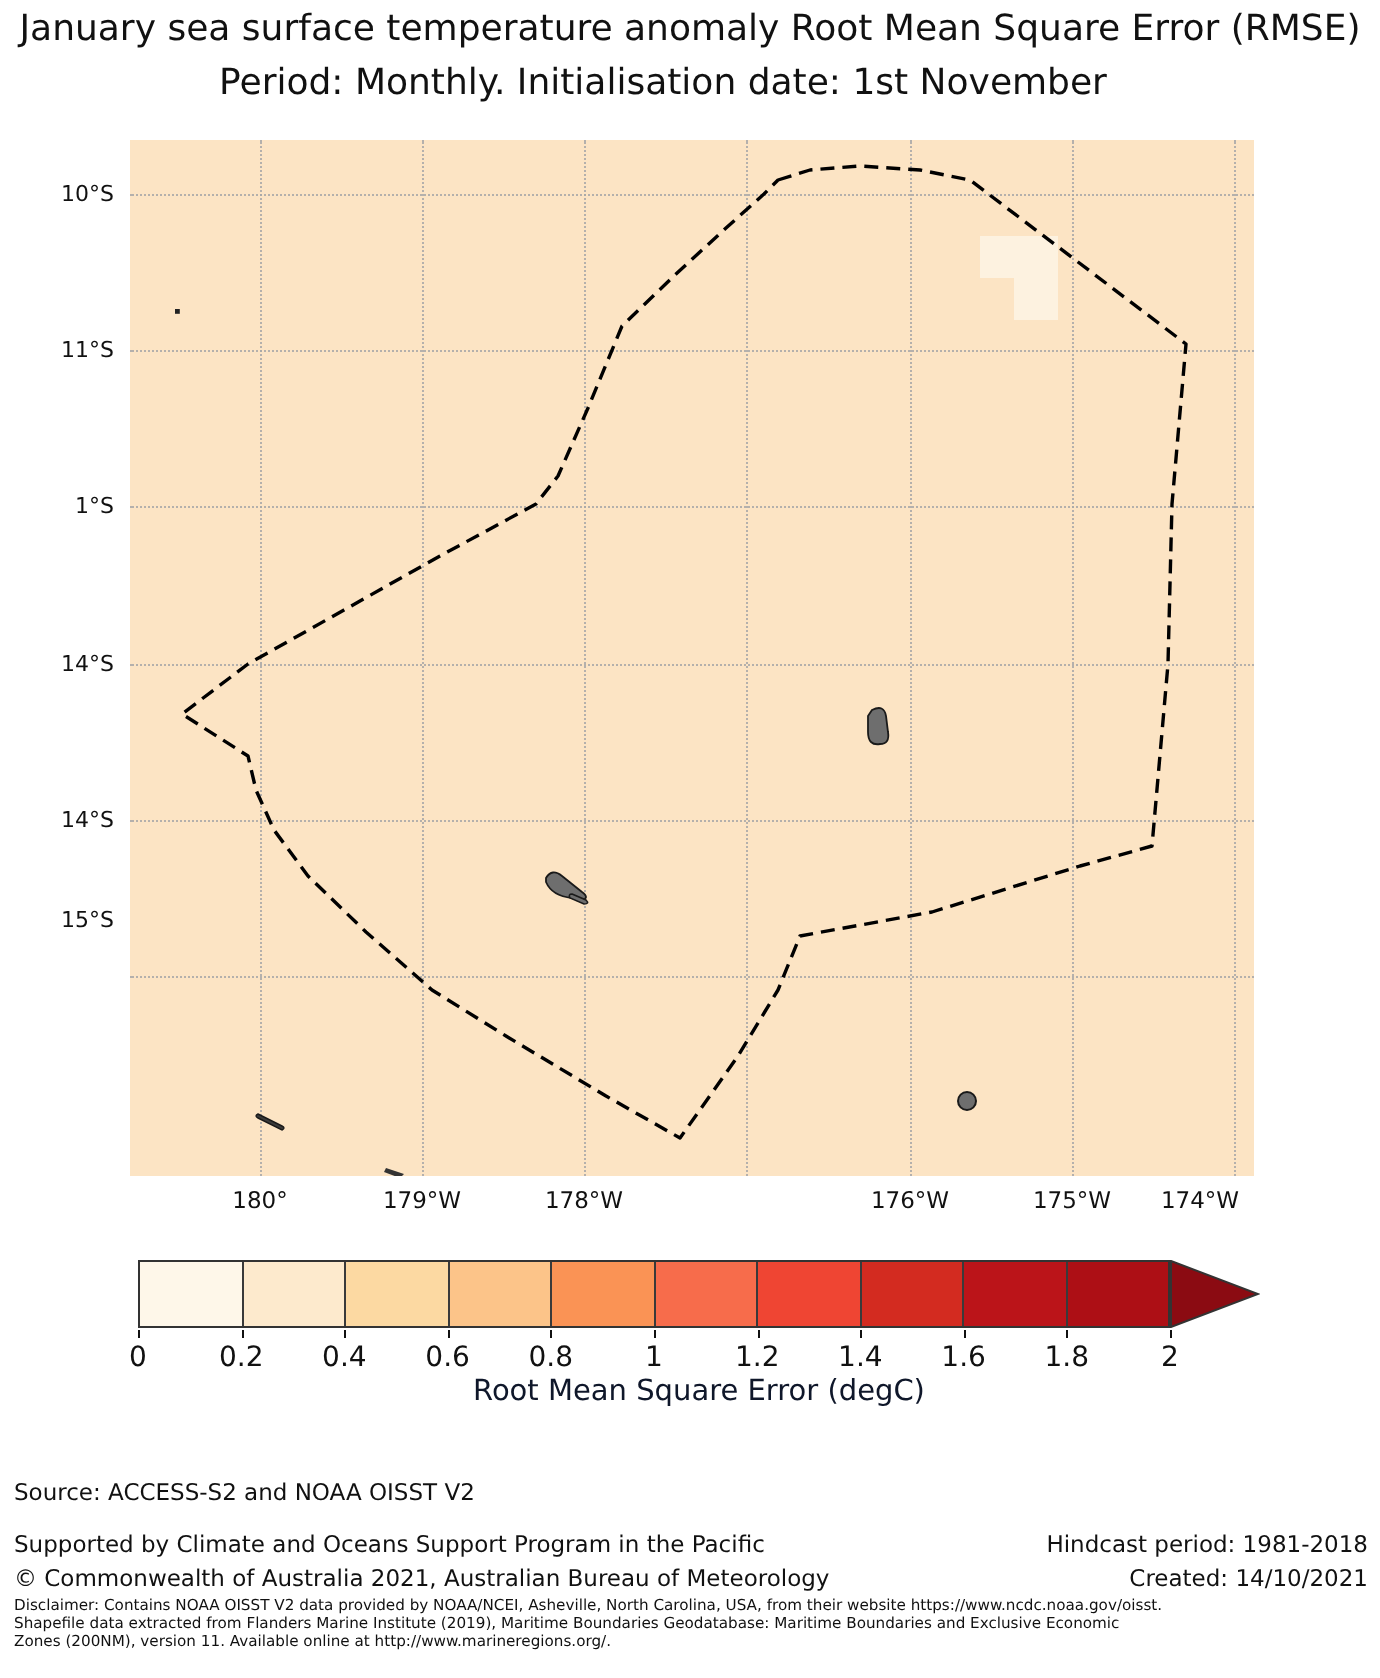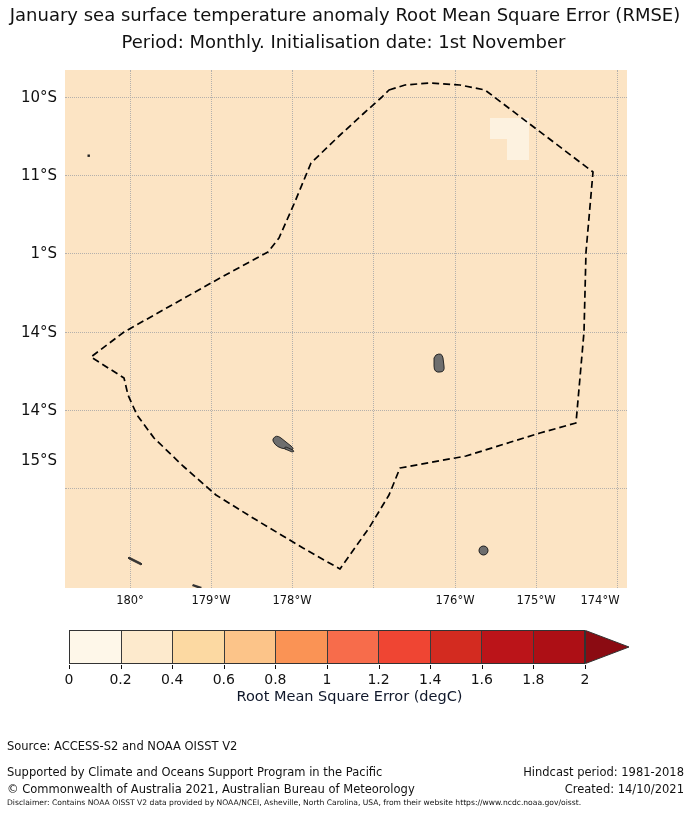--- a/index.html
+++ b/index.html
@@ -6,30 +6,30 @@
   body{
     width:690px;height:839px;position:relative;overflow:hidden;
     background:#ffffff;color:#111;
     font-family:"DejaVu Sans","Liberation Sans",sans-serif;
   }
   .abs{position:absolute;}
   
   .title-clip{left:0;top:4px;width:690px;height:24px;overflow:hidden;white-space:nowrap;}
   .title-inner{position:absolute;left:50%;transform:translateX(-50%);
     font-size:18px;color:#111;white-space:nowrap;}
-  .subtitle{left:16px;top:31px;width:655px;text-align:center;font-size:18px;color:#111;white-space:nowrap;}
+  .subtitle{left:4px;top:31px;width:655px;text-align:center;font-size:18px;color:#111;white-space:nowrap;}
   
   .map{left:65px;top:70px;width:562px;height:518px;background:#fce4c4;overflow:hidden;}
   .patch{position:absolute;background:#fdf2e0;}
   .grid-v{position:absolute;top:0;width:0;height:518px;border-left:1px dotted #a8a8a8;opacity:.85;}
   .grid-h{position:absolute;left:0;height:0;width:562px;border-top:1px dotted #a8a8a8;opacity:.85;}
   .map svg{position:absolute;left:0;top:0;}
   
   .xtick{top:593px;transform:translateX(-50%);font-size:11.5px;color:#111;white-space:nowrap;}
-  .ytick{left:7px;width:50px;text-align:right;font-size:15px;color:#111;transform:translateY(-50%);}
+  .ytick{left:7px;width:50px;text-align:right;font-size:11px;color:#111;transform:translateY(-50%);}
   
   .cbar{left:69px;top:630px;width:516px;height:34px;display:flex;
     border:1px solid #333;box-sizing:border-box;}
   .cb-seg{flex:1 1 0;border-right:1px solid #3a3a3a;}
   .cb-seg:last-child{border-right:none;}
   .cb-arrow{left:585px;top:630px;width:45px;height:34px;}
   .cb-tick{top:665px;width:0;height:4px;border-left:1px solid #111;}
   .cb-lab{top:671px;transform:translateX(-50%);font-size:14px;color:#111;white-space:nowrap;}
   .cb-title{left:69px;top:688px;width:561px;text-align:center;font-size:14.5px;color:#0f172a;}
   
@@ -137,13 +137,15 @@
 <div class="abs cb-title">Root Mean Square Error (degC)</div>
 
 <div class="abs foot f-left" style="top:739px;">Source: ACCESS-S2 and NOAA OISST V2</div>
 <div class="abs foot f-left" style="top:765px;">Supported by Climate and Oceans Support Program in the Pacific</div>
 <div class="abs foot f-left" style="top:782px;">© Commonwealth of Australia 2021, Australian Bureau of Meteorology</div>
 <div class="abs foot f-right" style="top:765px;">Hindcast period: 1981-2018</div>
 <div class="abs foot f-right" style="top:782px;">Created: 14/10/2021</div>
 
 <div class="abs disclaimer">
   <span>Disclaimer: Contains NOAA OISST V2 data provided by NOAA/NCEI, Asheville, North Carolina, USA, from their website https://www.ncdc.noaa.gov/oisst.</span>
+  <span>Shapefile data extracted from Flanders Marine Institute (2019), Maritime Boundaries Geodatabase: Maritime Boundaries and Exclusive Economic</span>
+  <span>Zones (200NM), version 11. Available online at http://www.marineregions.org/.</span>
 </div>
 
 </body></html>

